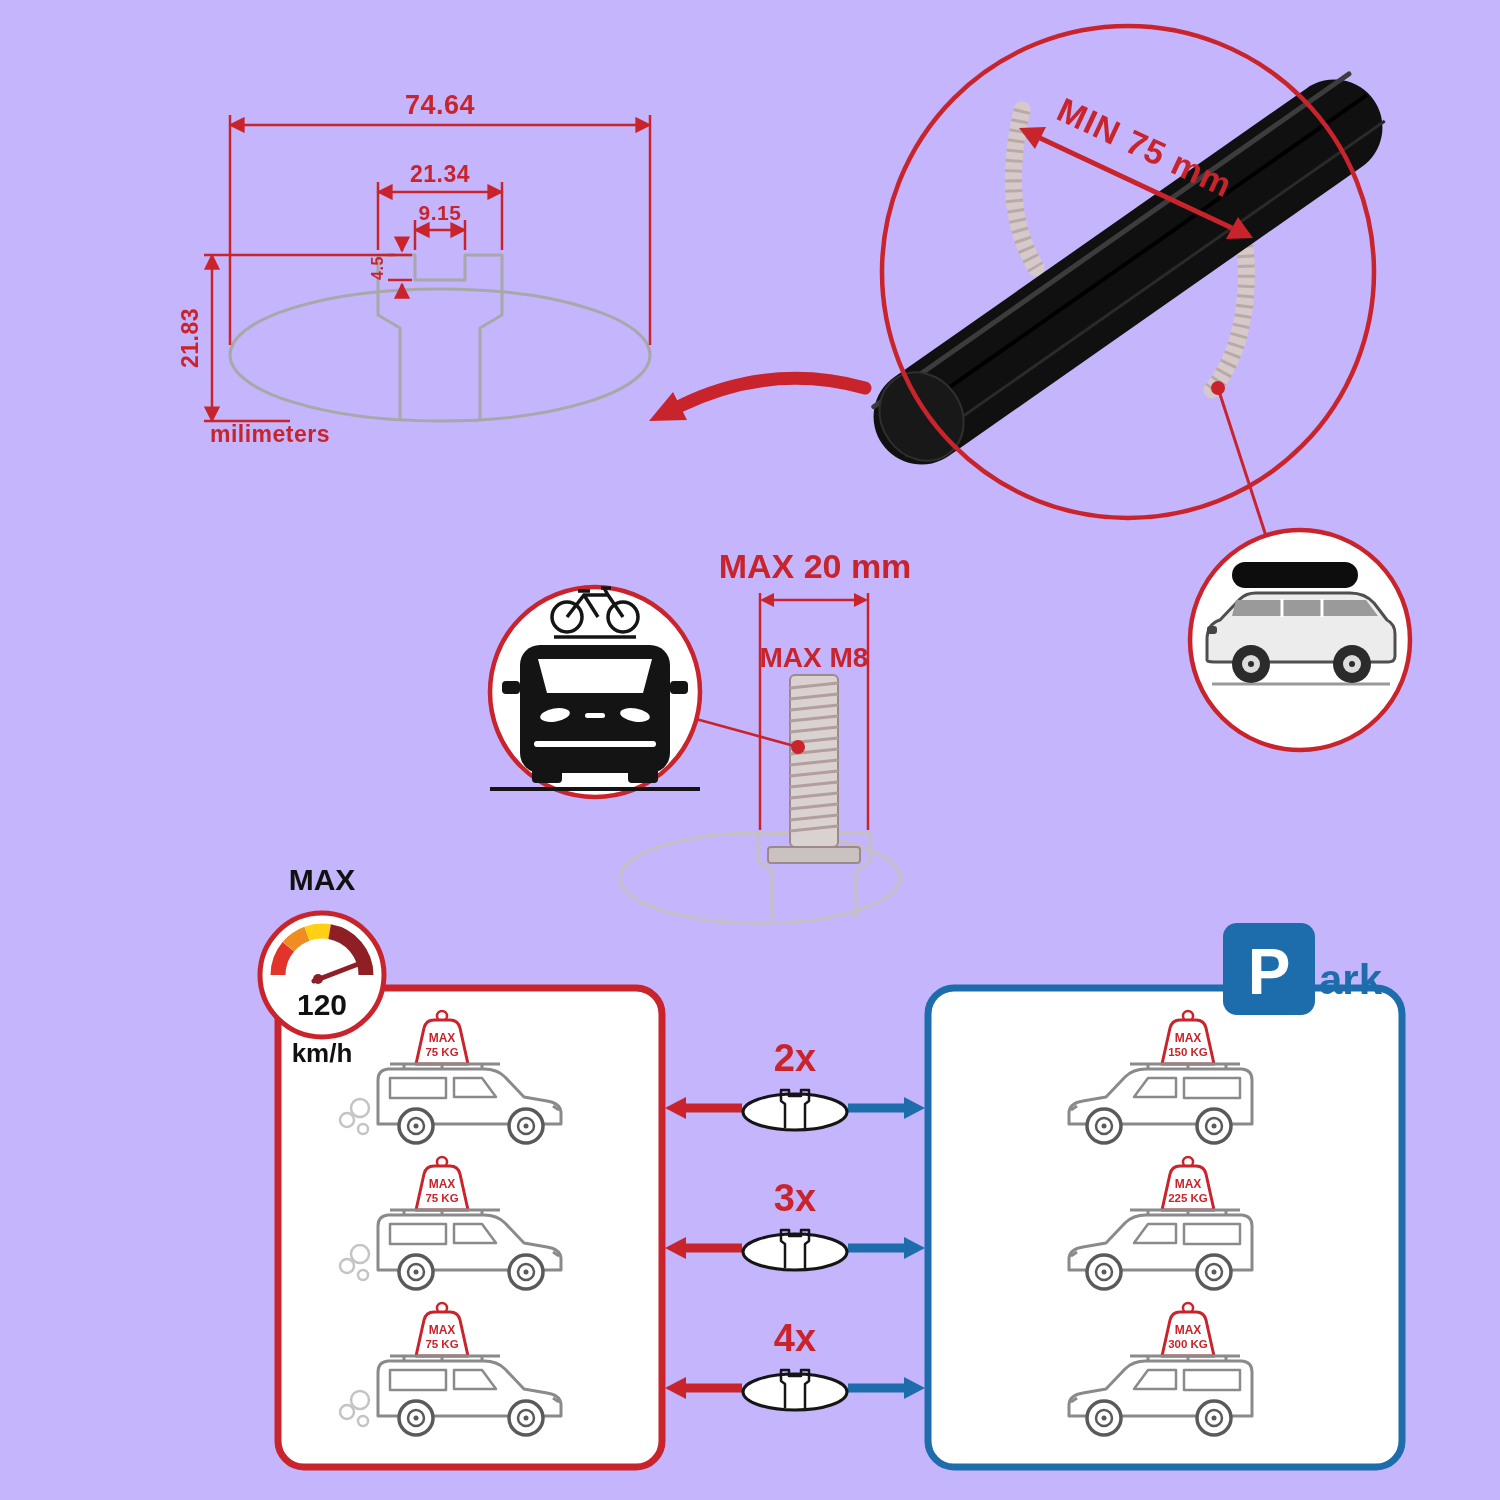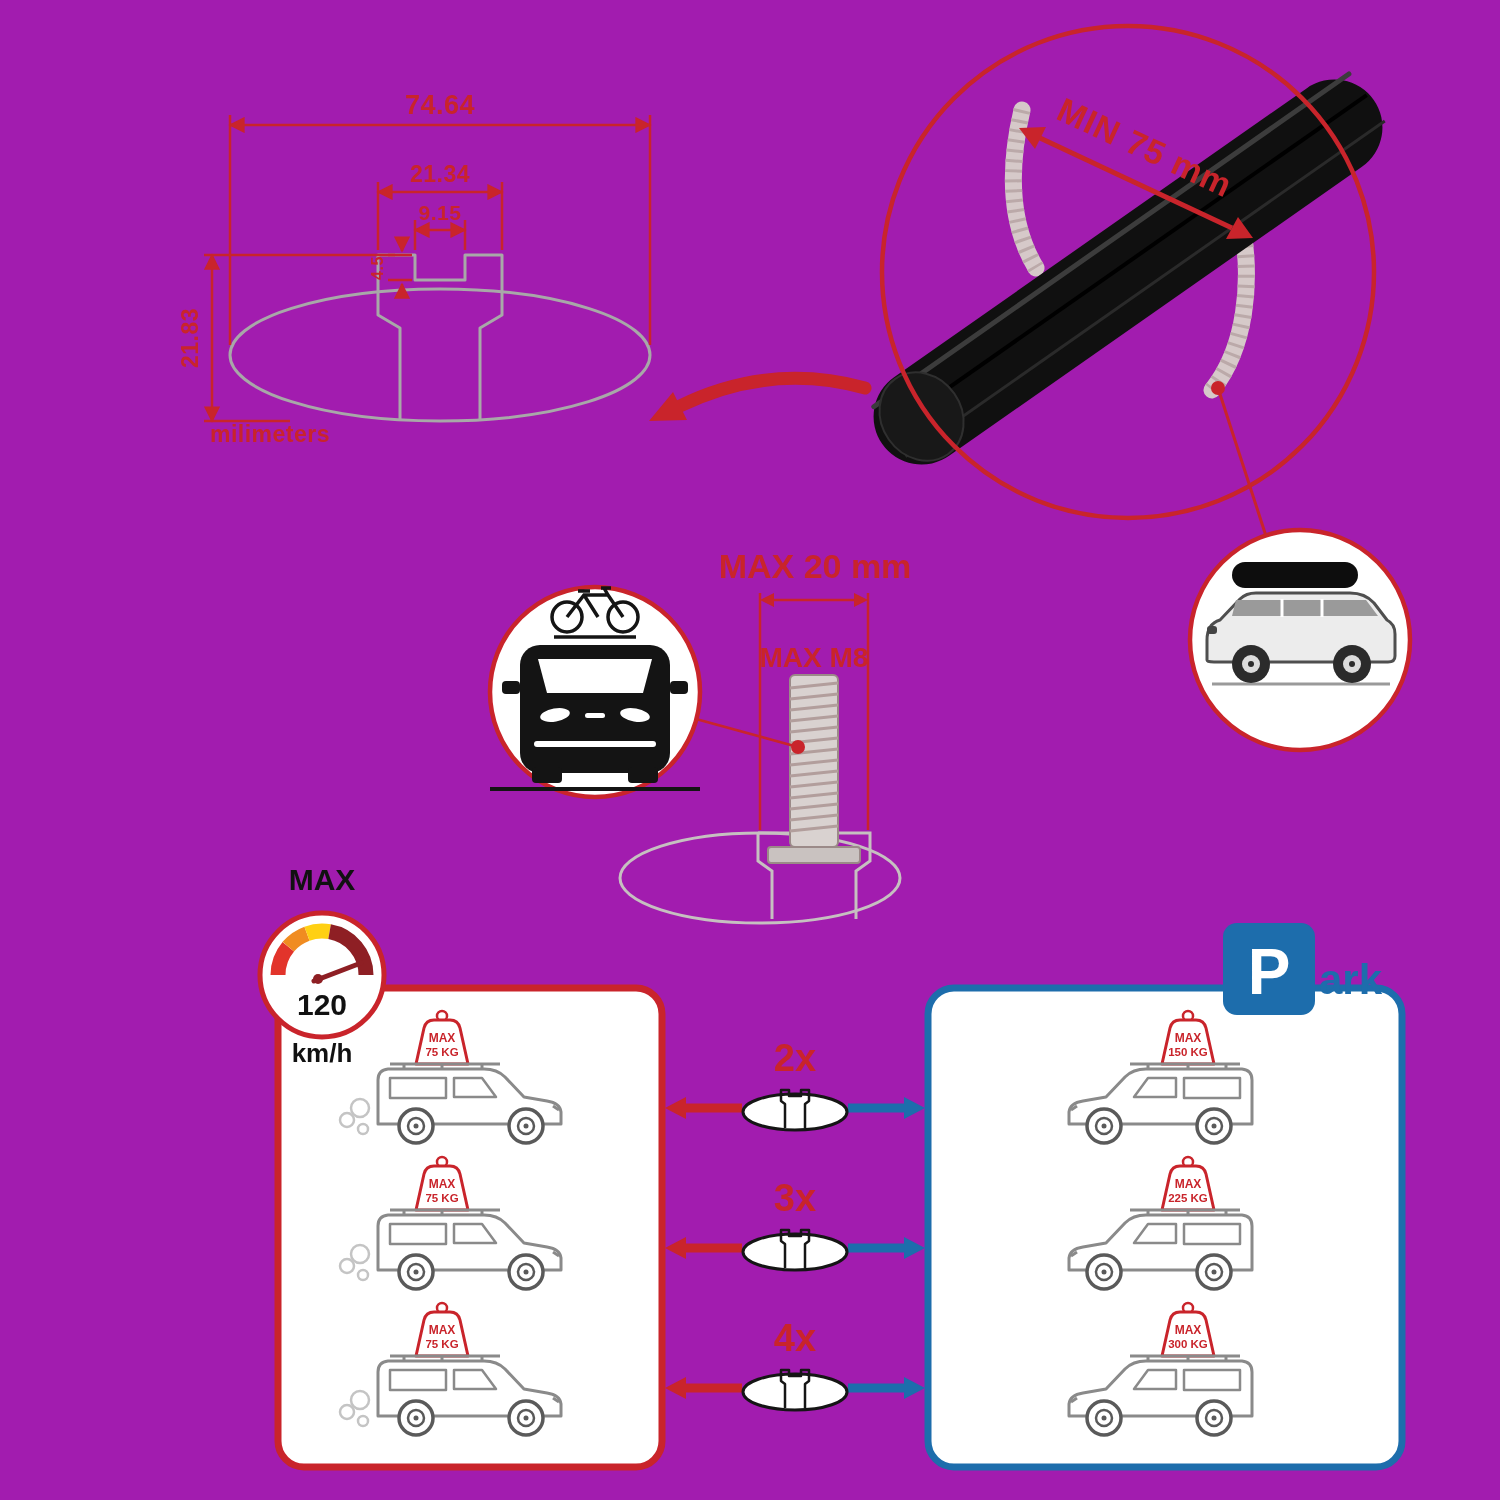--- a/index.html
+++ b/index.html
@@ -1,16 +1,16 @@
 <!DOCTYPE html>
 <html><head>
 <meta charset="utf-8">
 <style>
   html,body{margin:0;padding:0;background:#fff;}
-  .canvas{position:relative;width:1500px;height:1500px;background:#a21caf;overflow:hidden;
+  .canvas{position:relative;width:1500px;height:1500px;background:#c4b5fd;overflow:hidden;
           font-family:"Liberation Sans",sans-serif;}
   .abs{position:absolute;}
   svg text{font-family:"Liberation Sans",sans-serif;}
   .dim-t{fill:#c9242b;font-weight:bold;letter-spacing:.5px;}
   .red-t{fill:#c9242b;font-weight:bold;}
   .blk-t{fill:#111;font-weight:bold;}
   .blue-t{fill:#1d6dac;font-weight:bold;}
 </style>
 </head>
 <body>

